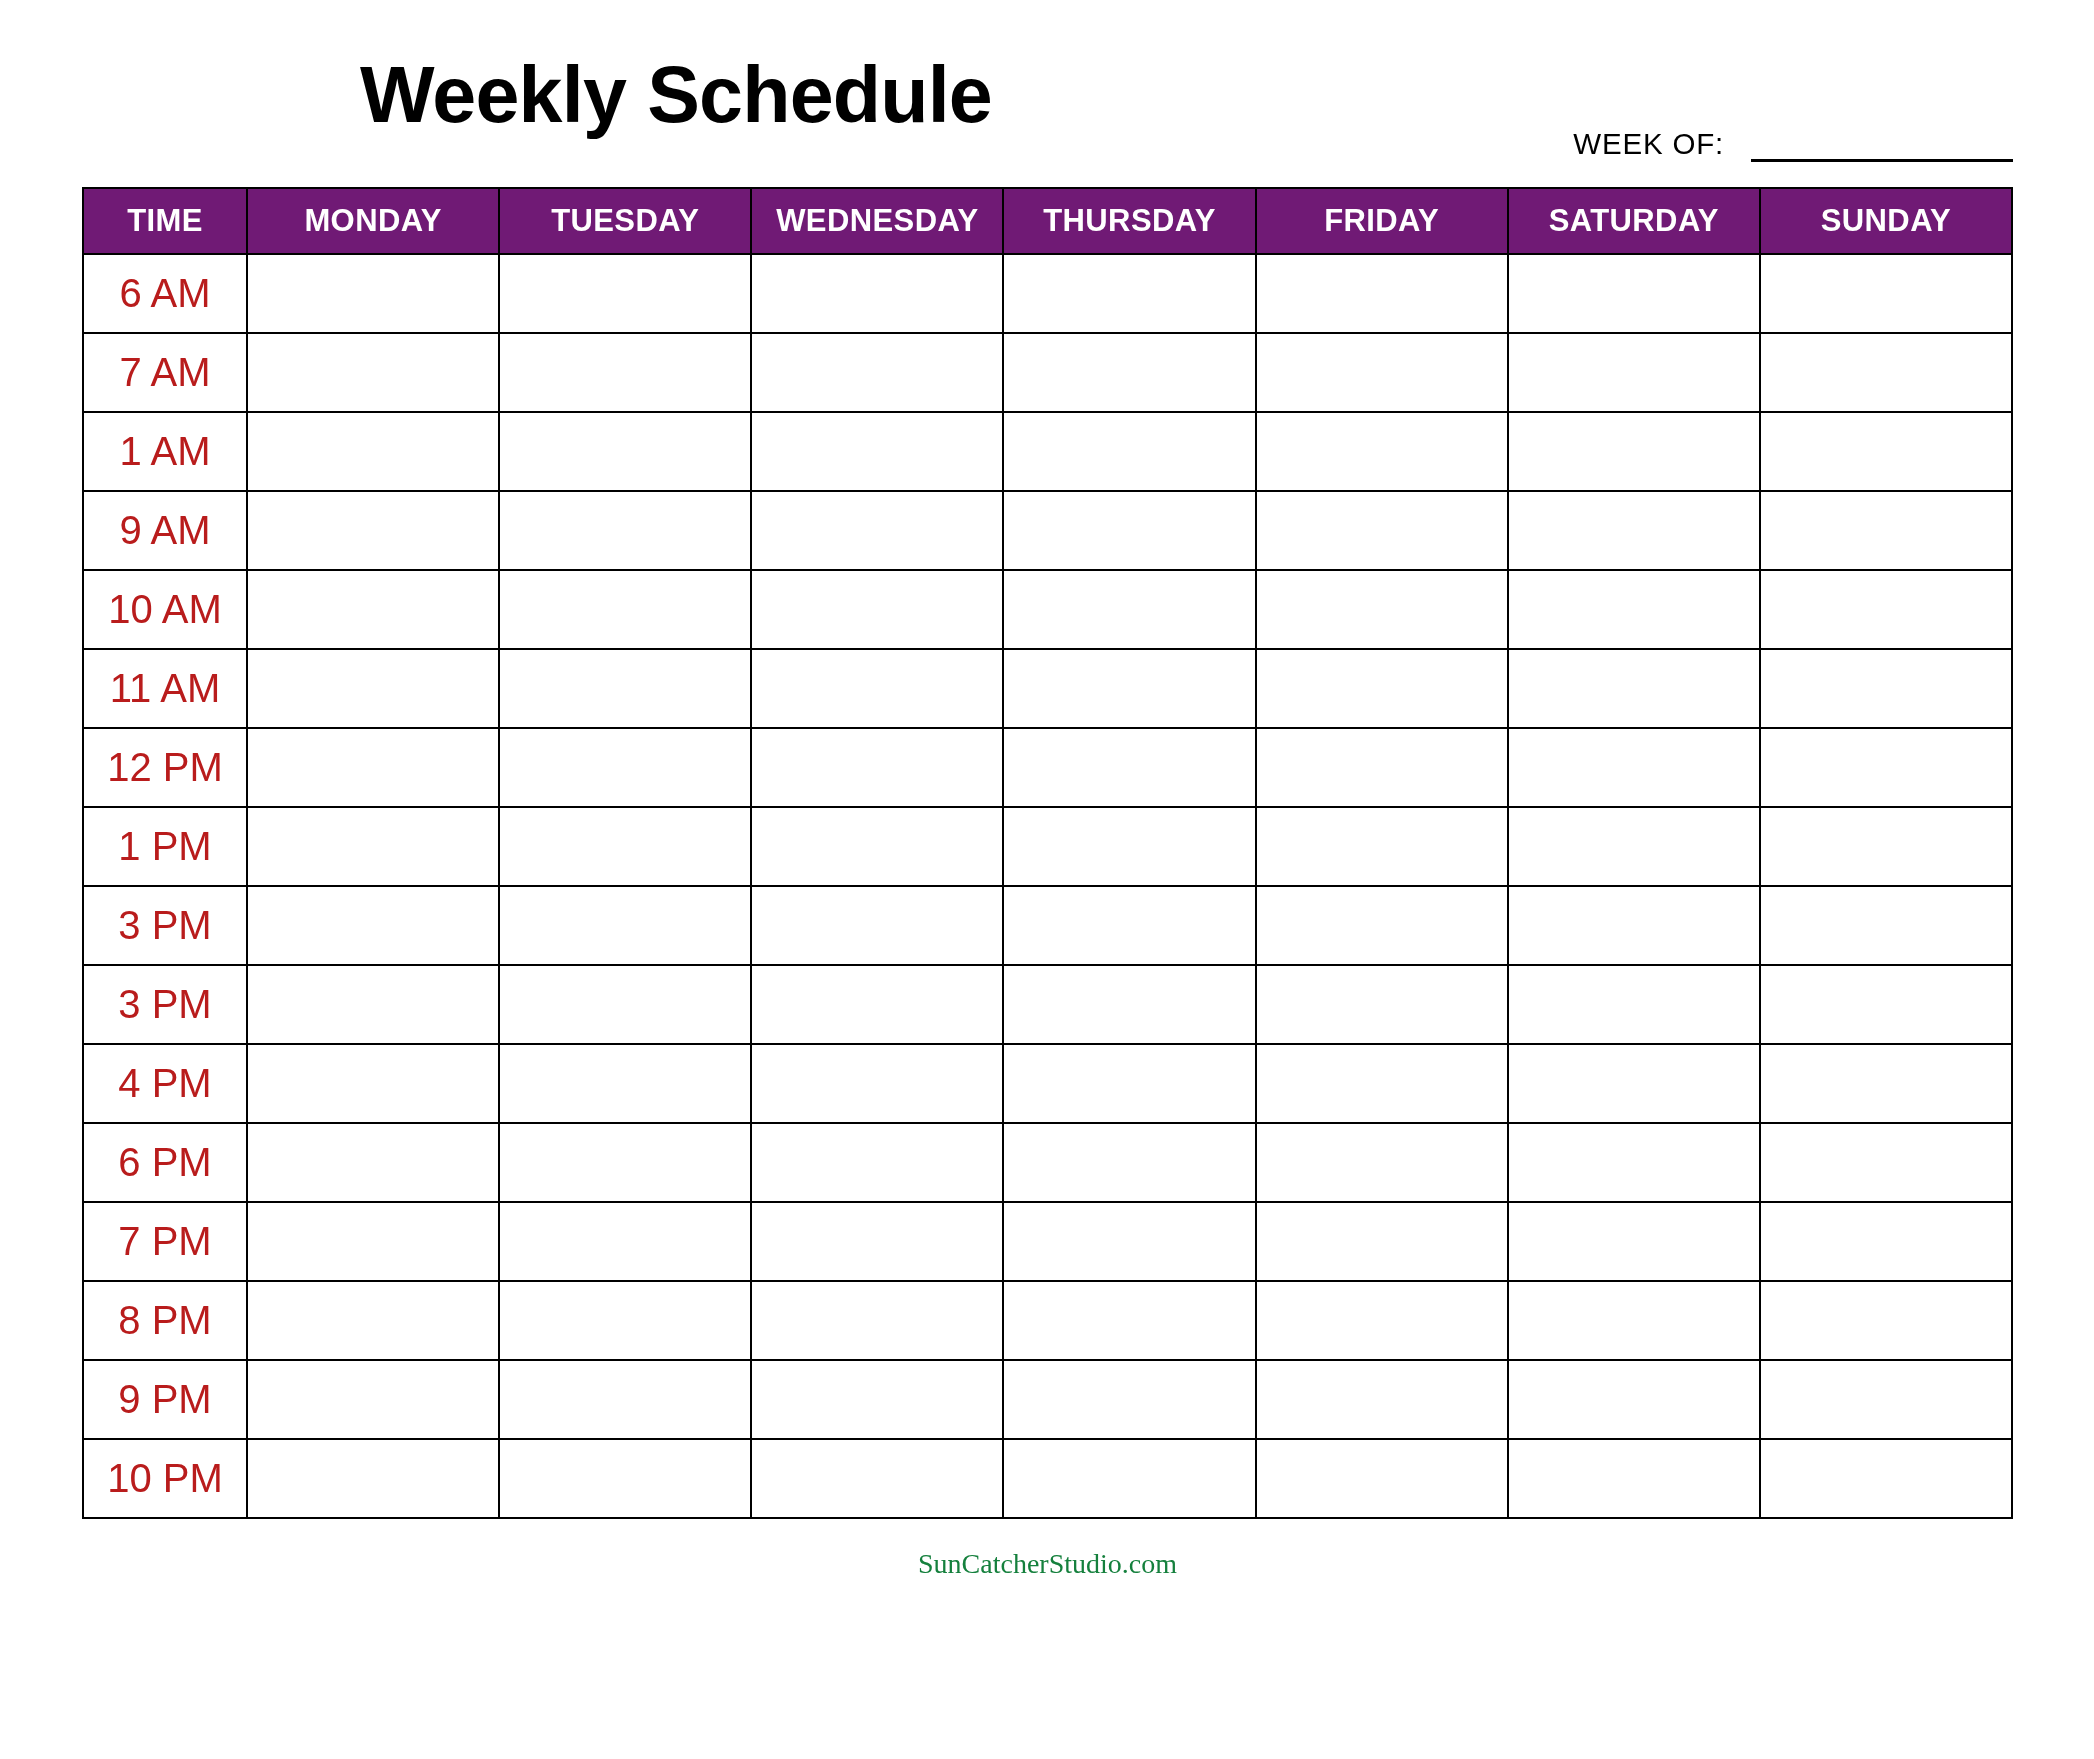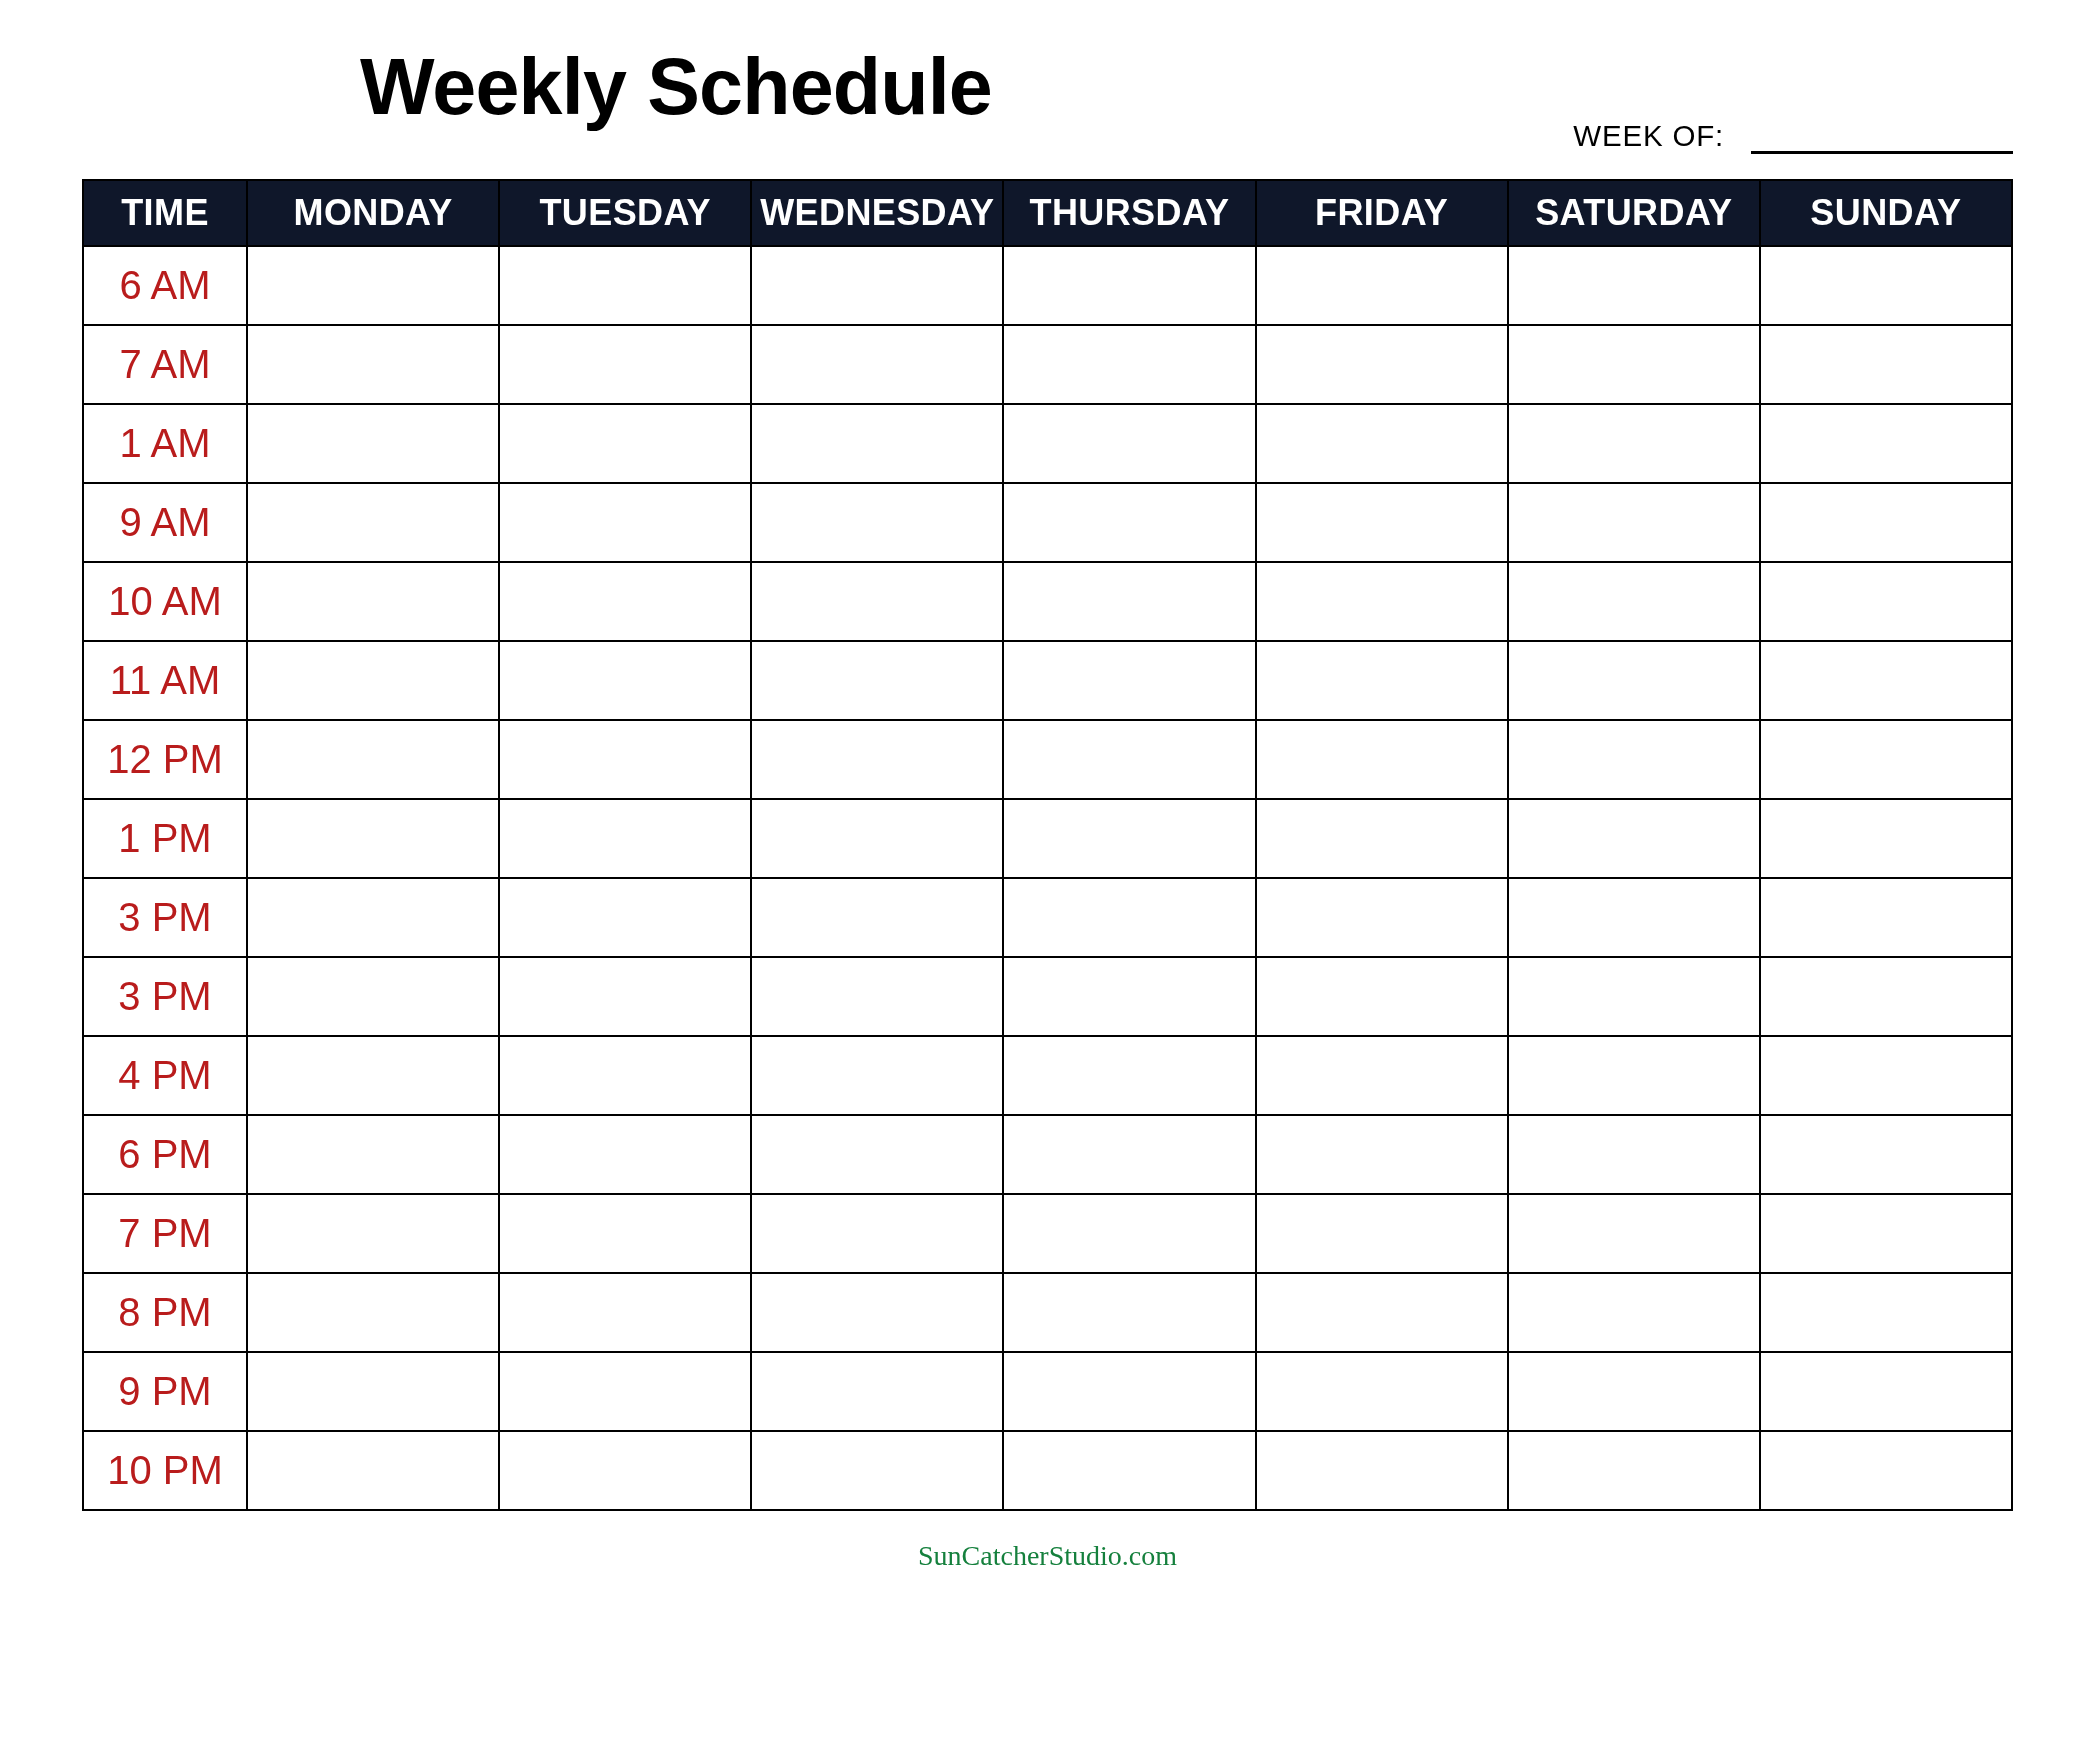--- a/index.html
+++ b/index.html
@@ -12,21 +12,21 @@
     height: 1759px;
     font-family: "Liberation Sans", sans-serif;
     color: #000000;
     overflow: hidden;
   }
   .page {
     position: relative;
     width: 2095px;
     height: 1366px;
     box-sizing: border-box;
-    padding: 0 82px;
+    padding: 8px 82px;
   }
 
   
   .header {
     position: relative;
     height: 164px;
     display: flex;
     align-items: center;
   }
   .title {
@@ -68,23 +68,23 @@
     border-collapse: collapse;
     width: 1931px;
     table-layout: fixed;
   }
   table.schedule th,
   table.schedule td {
     border: 2.5px solid #000000;
     padding: 0;
   }
   thead th {
-    background: #0f172a;
+    background: #701a75;
     color: #ffffff;
-    font-size: 36px;
+    font-size: 31px;
     font-weight: bold;
     letter-spacing: 0.4px;
     height: 64px;
     text-align: center;
     vertical-align: middle;
     border-color: #000000;
   }
   thead th.time-head {
     width: 162px;
   }

